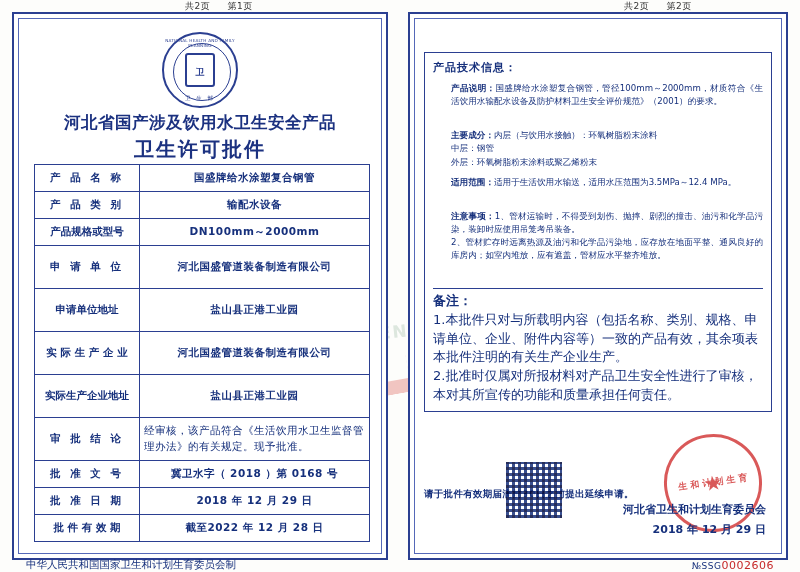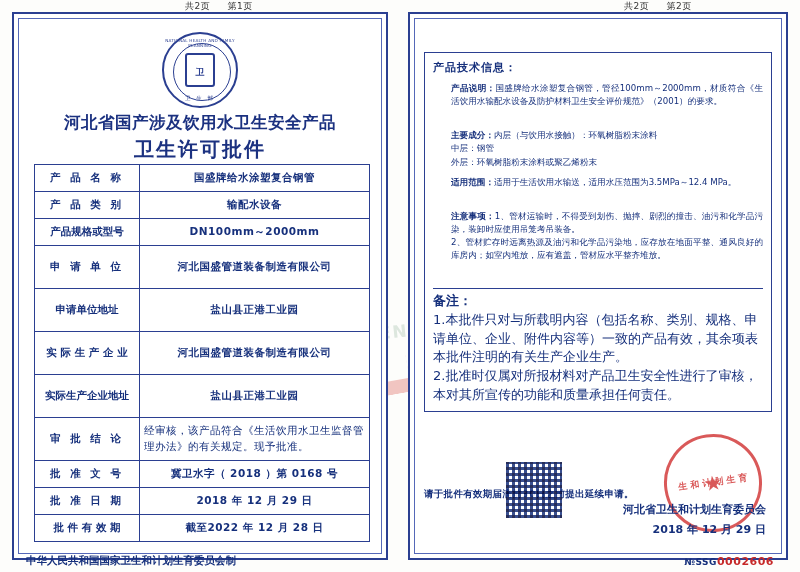--- a/index.html
+++ b/index.html
@@ -169,25 +169,25 @@
     font-weight: normal;
   }
   .approve-line { letter-spacing: .5px; }
   .footer-strip {
     position: absolute;
     left: 12px;
     bottom: 0px;
     width: 776px;
     height: 22px;
     display: flex;
-    align-items: center;
+    align-items: flex-end;
     justify-content: space-between;
     font-size: 10.5px;
     color: #16307c;
-    font-weight: bold;
+    font-weight: normal;
     padding: 0 14px;
     box-sizing: border-box;
   }
   .serial { color: #c62828; font-size: 11px; letter-spacing: .5px;}
   .serial .pfx { color: #16307c; font-size: 9px; }
 
   
   .tech-box {
     position: absolute;
     left: 14px;

